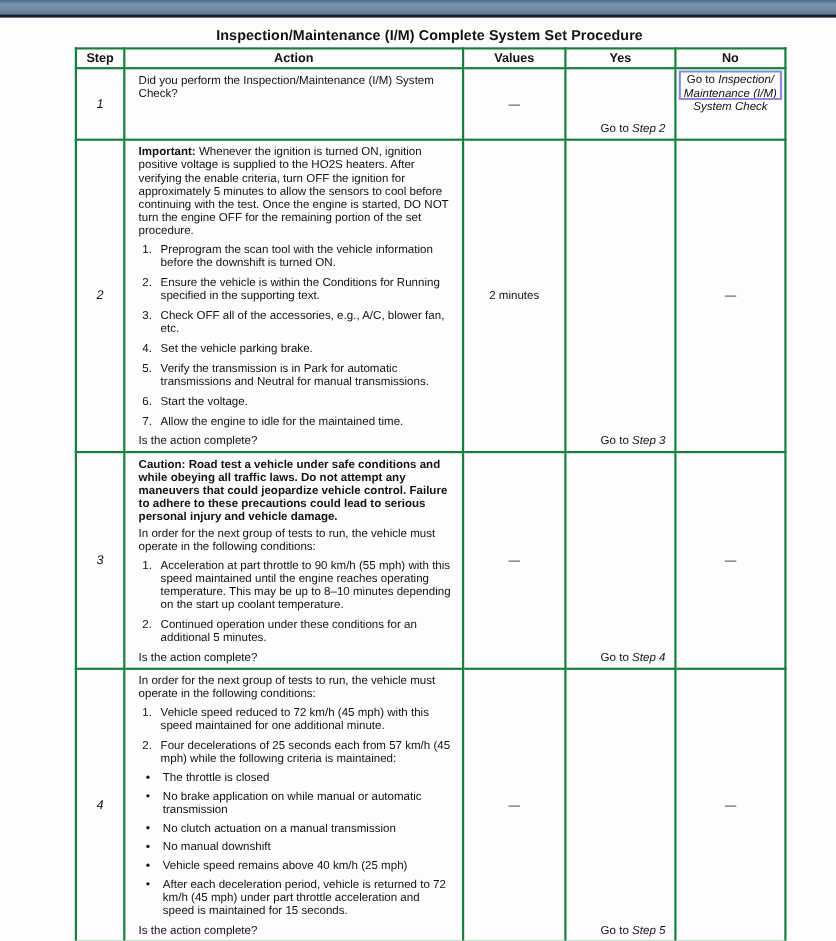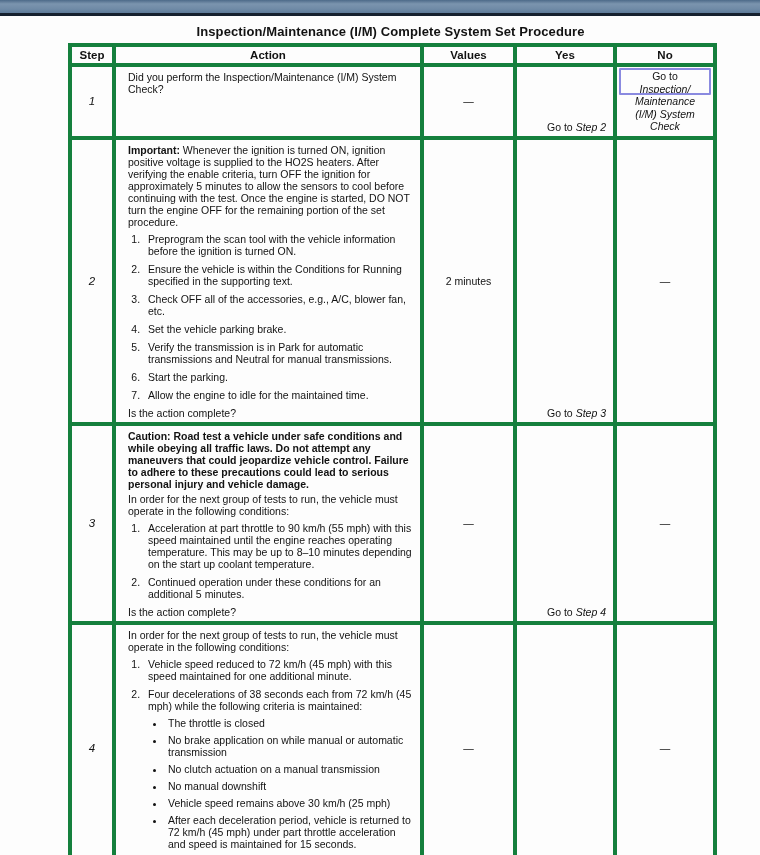--- a/index.html
+++ b/index.html
@@ -21,41 +21,41 @@
   table.proc {
     margin-left:68px; width:645px;
     border-collapse:collapse; table-layout:fixed;
     font-size:10.5px; line-height:12px;
   }
   table.proc col.c-step   { width:44px; }
   table.proc col.c-action { width:308px; }
   table.proc col.c-values { width:93px; }
   table.proc col.c-yes    { width:100px; }
   table.proc col.c-no     { width:100px; }
-  .proc th, .proc td { border:4px solid #15803d; }
+  .proc th, .proc td { border:2px solid #15803d; }
   .proc th { font-size:11.5px; font-weight:bold; padding:2px 1px; text-align:center; height:17px; }
   tr.r1 { height:65px; } tr.r2 { height:273px; } tr.r3 { height:190px; } tr.r4 { height:248px; }
   td.step-cell   { text-align:center; vertical-align:middle; font-style:italic; font-size:11.5px; }
   td.action-cell { vertical-align:top; padding:4px 8px 3px 12px; }
   td.values-cell { text-align:center; vertical-align:middle; }
   td.yes-cell    { text-align:center; vertical-align:bottom; padding-bottom:3px;padding-left:24px; }
   td.no-mid      { text-align:center; vertical-align:middle; }
-  td.no-link-cell{ vertical-align:top; text-align:center; padding:3px 14px; position:relative;
+  td.no-link-cell{ vertical-align:top; text-align:center; padding:3px 2px; position:relative;
                    font-size:10.5px; line-height:12.5px;border-radius:17px; }
   .link-outline  { position:absolute; left:2px; right:2px; top:1px; height:27px;
                    border:2px solid #8a8ae0; border-radius:1px; pointer-events:none; }
   .ref { font-style:italic; }
   .flex-col { display:flex; flex-direction:column; }
   .fill-r2 { min-height:264px; } .fill-r3 { min-height:181px; } .fill-r4 { min-height:239px; }
   .para { margin:0 0 3px 0; }
   .caution { font-weight:bold; }
   .imp { font-weight:bold; }
   ol.steps { margin:2px 0 0 15px; padding:0; }
   ol.steps > li { margin:0 0 6px 0; padding-left:5px; }
-  ul.subs { list-style:disc; margin:5px 0 0 18px; padding:0; }
+  ul.subs { list-style:disc; margin:5px 0 0 0; padding:0; }
   ul.subs > li { margin:0 0 5px 0; padding-left:2px; }
   .q { margin-top:auto; }
 </style>
 </head>
 <body>
 
 <div class="topbar"></div>
 
 <div class="doc-title">Inspection/Maintenance (I/M) Complete System Set Procedure</div>
 
@@ -90,26 +90,26 @@
         <span>Go to </span><span class="ref">Inspection/ Maintenance (I/M) System Check</span>
       </td>
     </tr>
 
     <tr class="r2">
       <td class="step-cell">2</td>
       <td class="action-cell">
         <div class="flex-col fill-r2">
           <div class="para"><span class="imp">Important:</span><span> Whenever the ignition is turned ON, ignition positive voltage is supplied to the HO2S heaters. After verifying the enable criteria, turn OFF the ignition for approximately 5 minutes to allow the sensors to cool before continuing with the test. Once the engine is started, DO NOT turn the engine OFF for the remaining portion of the set procedure.</span></div>
           <ol class="steps">
-            <li>Preprogram the scan tool with the vehicle information before the ignition is turned ON.</li>
+            <li>Preprogram the scan tool with the vehicle information before the downshift is turned ON.</li>
             <li>Ensure the vehicle is within the Conditions for Running specified in the supporting text.</li>
             <li>Check OFF all of the accessories, e.g., A/C, blower fan, etc.</li>
             <li>Set the vehicle parking brake.</li>
             <li>Verify the transmission is in Park for automatic transmissions and Neutral for manual transmissions.</li>
-            <li>Start the parking.</li>
+            <li>Start the voltage.</li>
             <li>Allow the engine to idle for the maintained time.</li>
           </ol>
           <div class="q">Is the action complete?</div>
         </div>
       </td>
       <td class="values-cell">2 minutes</td>
       <td class="yes-cell"><span>Go to </span><span class="ref">Step 3</span></td>
       <td class="no-mid">—</td>
     </tr>
 
@@ -131,27 +131,27 @@
       <td class="no-mid">—</td>
     </tr>
 
     <tr class="r4">
       <td class="step-cell">4</td>
       <td class="action-cell">
         <div class="flex-col fill-r4">
           <div class="para">In order for the next group of tests to run, the vehicle must operate in the following conditions:</div>
           <ol class="steps">
             <li>Vehicle speed reduced to 72 km/h (45 mph) with this speed maintained for one additional minute.</li>
-            <li><span>Four decelerations of 38 seconds each from 72 km/h (45 mph) while the following criteria is maintained:</span>
+            <li><span>Four decelerations of 25 seconds each from 57 km/h (45 mph) while the following criteria is maintained:</span>
               <ul class="subs">
                 <li>The throttle is closed</li>
                 <li>No brake application on while manual or automatic transmission</li>
                 <li>No clutch actuation on a manual transmission</li>
                 <li>No manual downshift</li>
-                <li>Vehicle speed remains above 30 km/h (25 mph)</li>
+                <li>Vehicle speed remains above 40 km/h (25 mph)</li>
                 <li>After each deceleration period, vehicle is returned to 72 km/h (45 mph) under part throttle acceleration and speed is maintained for 15 seconds.</li>
               </ul>
             </li>
           </ol>
           <div class="q">Is the action complete?</div>
         </div>
       </td>
       <td class="values-cell">—</td>
       <td class="yes-cell"><span>Go to </span><span class="ref">Step 5</span></td>
       <td class="no-mid">—</td>

